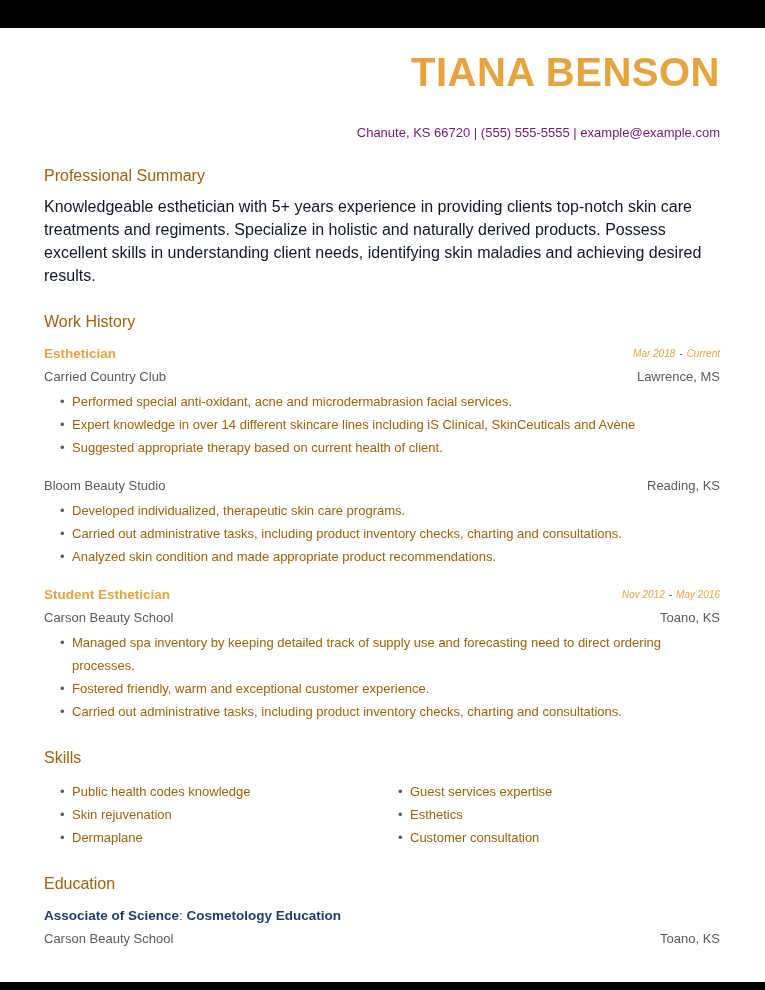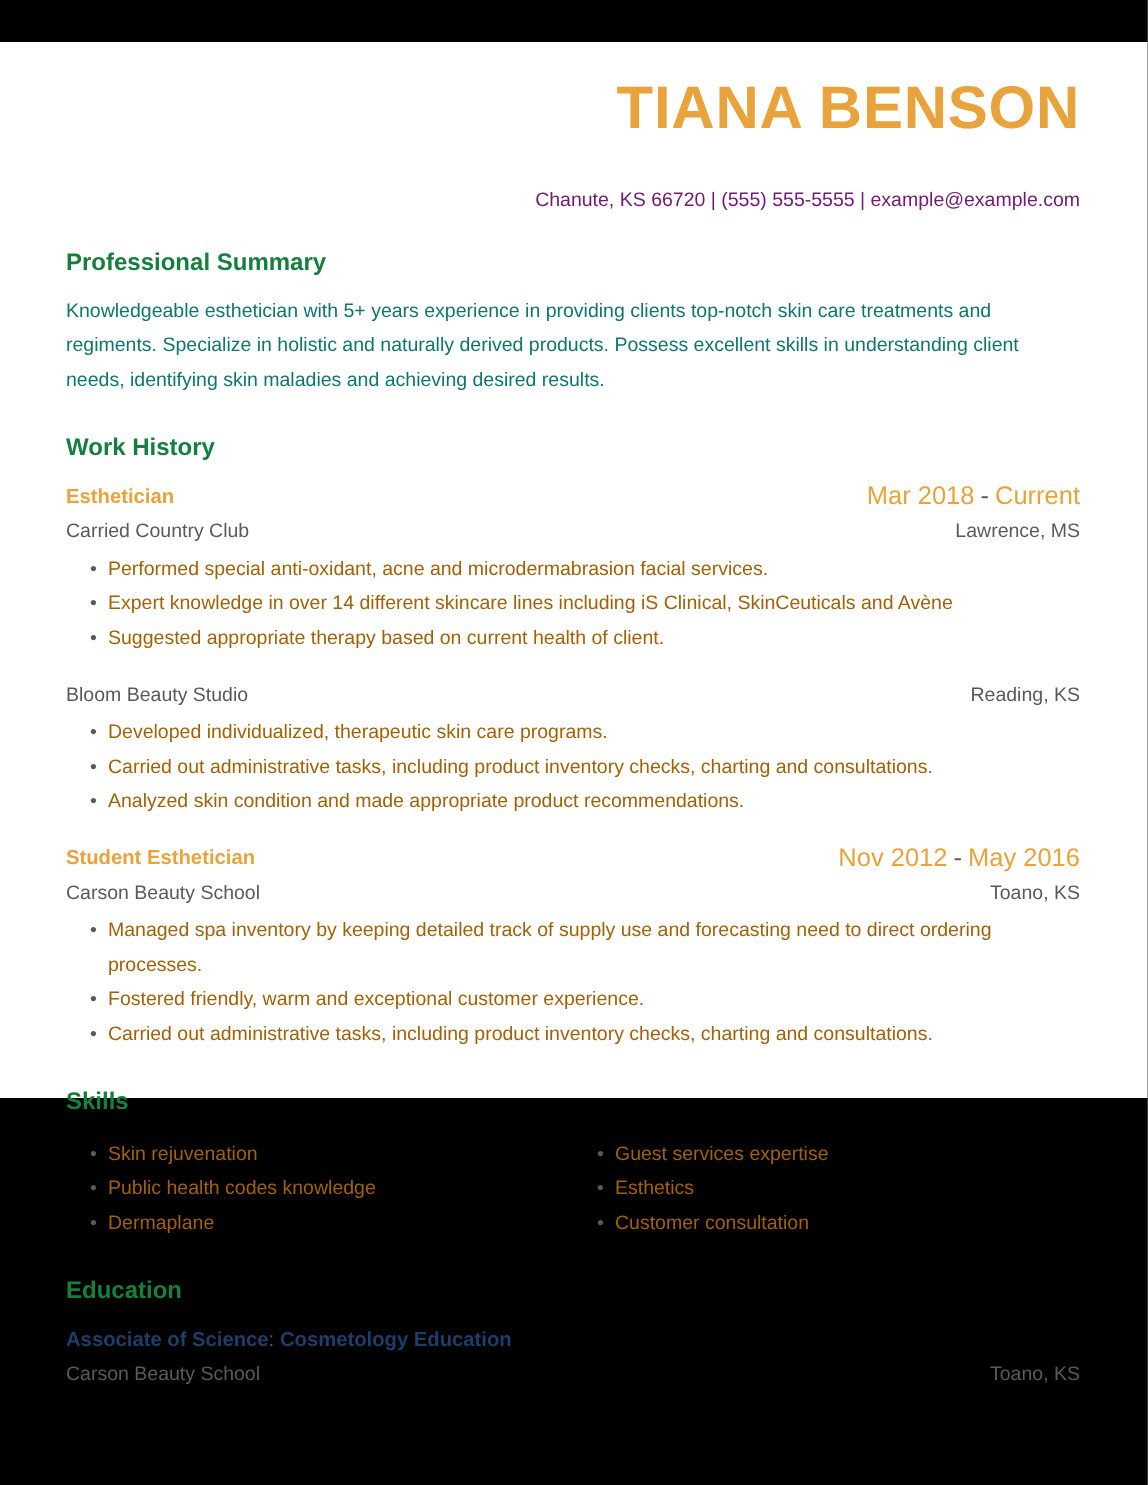--- a/index.html
+++ b/index.html
@@ -11,21 +11,21 @@
     overflow: hidden;
   }
   .viewer-frame {
     position: relative;
     width: 765px; height: 990px;
     background: #000000;
   }
   .page {
     position: absolute;
     top: 28px; left: 0;
-    width: 765px; height: 704px;
+    width: 765px; height: 954px;
     background: #ffffff;
     padding: 22px 45px 0 44px;
   }
   
   .resume-name {
     text-align: right;
     color: #E8A33D;
     font-size: 40px;
     font-weight: bold;
     line-height: 44px;
@@ -34,50 +34,51 @@
   .contact-line {
     margin-top: 31px;
     text-align: right;
     color: #701a75;
     font-size: 13px;
     line-height: 16px;
   }
   
   .section-heading {
     margin-top: 25px;
-    color: #15803d;
+    color: #a16207;
     font-size: 16px;
-    font-weight: bold;
+    font-weight: normal;
     line-height: 19px;
   }
   .summary-text {
     margin-top: 10px;
-    color: #0f766e;
-    font-size: 13px;
+    color: #0f172a;
+    font-size: 16px;
     line-height: 23px;
   }
   
   .job { margin-top: 14px; margin-bottom: 18px; }
   .job:last-of-type { margin-bottom: 0; }
   .row-split {
     display: flex;
     justify-content: space-between;
     align-items: center;
   }
   .job-title {
     color: #E8A33D;
     font-size: 13.5px;
     font-weight: bold;
     line-height: 18px;
   }
   .job-dates {
     color: #E8A33D;
-    font-size: 17px;
+    font-size: 10px;
     line-height: 18px;
     white-space: nowrap;
+    font-style: italic;
   }
   .date-sep { color: #595A5C; margin: 0 4px; }
   .sub-row {
     margin-top: 5px;
     color: #595A5C;
     font-size: 13px;
     line-height: 17px;
   }
   ul.bullets {
     margin: 5px 0 0 0;
@@ -166,22 +167,22 @@
         <li>Managed spa inventory by keeping detailed track of supply use and forecasting need to direct ordering processes.</li>
         <li>Fostered friendly, warm and exceptional customer experience.</li>
         <li>Carried out administrative tasks, including product inventory checks, charting and consultations.</li>
       </ul>
     </div>
 
     <div class="section-heading">Skills</div>
     <div class="skills-cols">
       <div class="skills-col">
         <ul class="bullets">
+          <li>Public health codes knowledge</li>
           <li>Skin rejuvenation</li>
-          <li>Public health codes knowledge</li>
           <li>Dermaplane</li>
         </ul>
       </div>
       <div class="skills-col">
         <ul class="bullets">
           <li>Guest services expertise</li>
           <li>Esthetics</li>
           <li>Customer consultation</li>
         </ul>
       </div>

